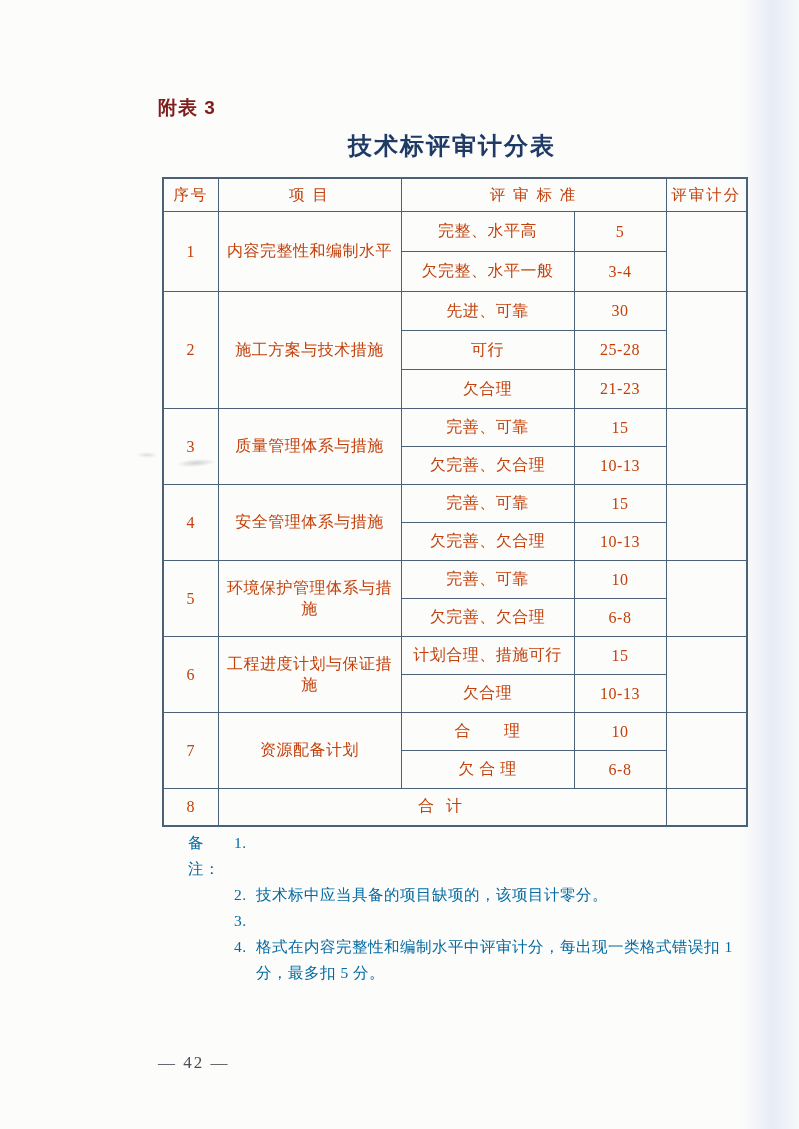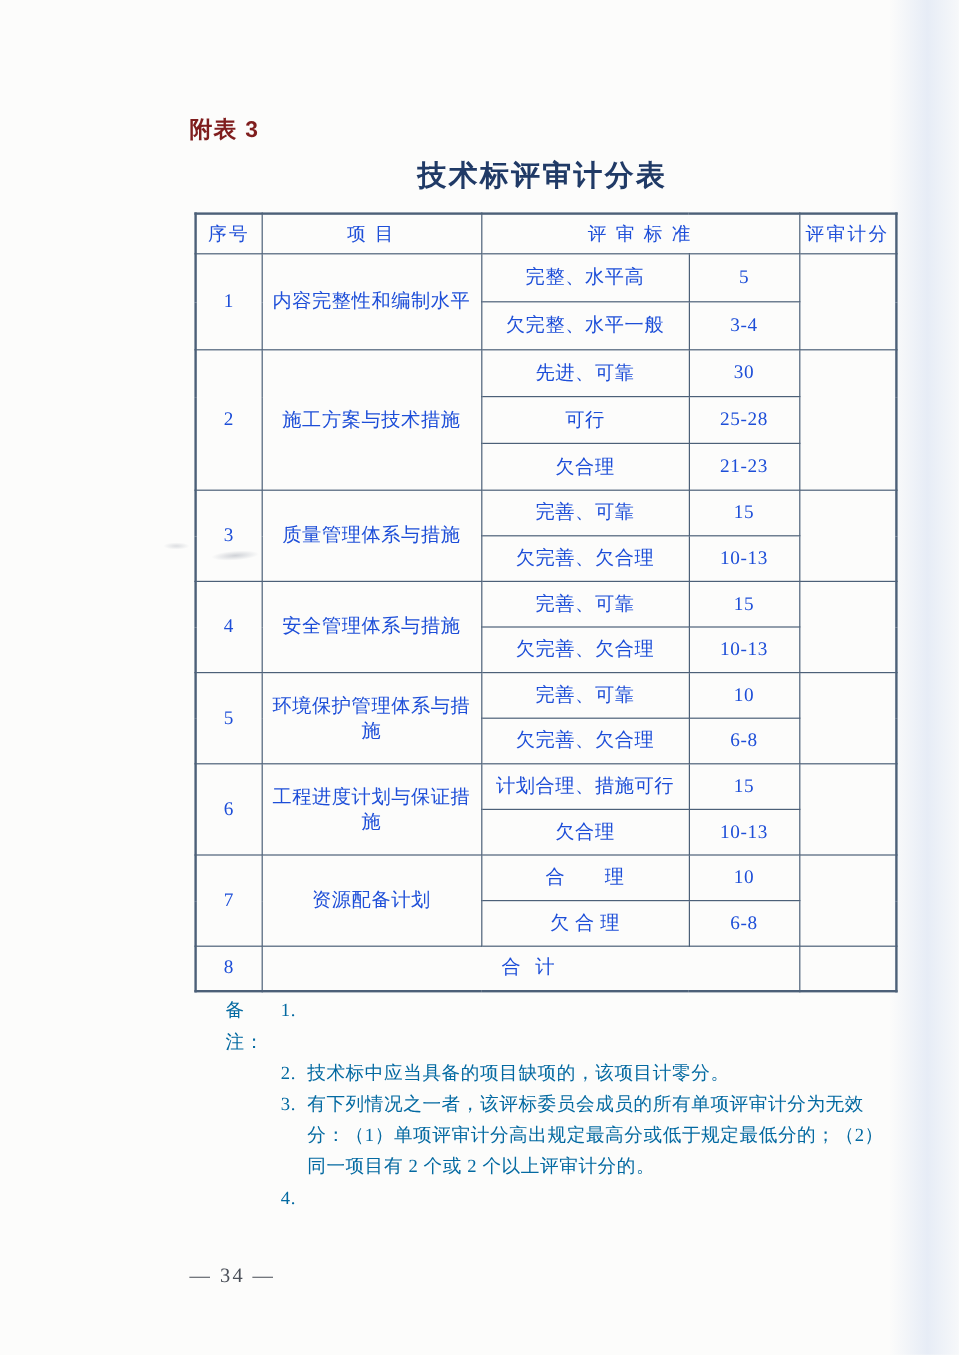--- a/index.html
+++ b/index.html
@@ -31,21 +31,21 @@
   }
   .doc-title{
     position:absolute;left:160px;top:130px;width:584px;
     text-align:center;font-weight:bold;font-size:24px;color:#203a66;
     letter-spacing:2px;
   }
   table.score-table{
     position:absolute;left:162px;top:177px;
     border-collapse:collapse;table-layout:fixed;
     width:584px;
-    font-size:16px;color:#1d4ed8;
+    font-size:16px;color:#c2410c;
   }
   table.score-table td,table.score-table th{
     border:1.5px solid #4c6078;
     text-align:center;vertical-align:middle;
     font-weight:normal;
     padding:0 2px;
     letter-spacing:0.5px;
   }
   table.score-table{border:2px solid #4c6078;}
   table.score-table th{font-size:15.5px;height:32px;letter-spacing:2px;}
@@ -185,21 +185,21 @@
       <span class="note-num">1.</span>
     </div>
     <div class="note-row">
       <span class="note-prefix"></span>
       <span class="note-num">2.</span>
       <span class="note-text">技术标中应当具备的项目缺项的，该项目计零分。</span>
     </div>
     <div class="note-row">
       <span class="note-prefix"></span>
       <span class="note-num">3.</span>
-      <span class="note-text">有下列情况之一者，该评标委员会成员的所有单项评审计分为无效分：（1）单项评审计分高出规定最高分或低于规定最低分的；（2）同一项目有 2 个或 2 个以上评审计分的。</span>
     </div>
     <div class="note-row">
       <span class="note-prefix"></span>
       <span class="note-num">4.</span>
+      <span class="note-text">格式在内容完整性和编制水平中评审计分，每出现一类格式错误扣 1 分，最多扣 5 分。</span>
     </div>
   </div>
 
-<div class="page-number">— 34 —</div>
+<div class="page-number">— 42 —</div>
 
 </body></html>

